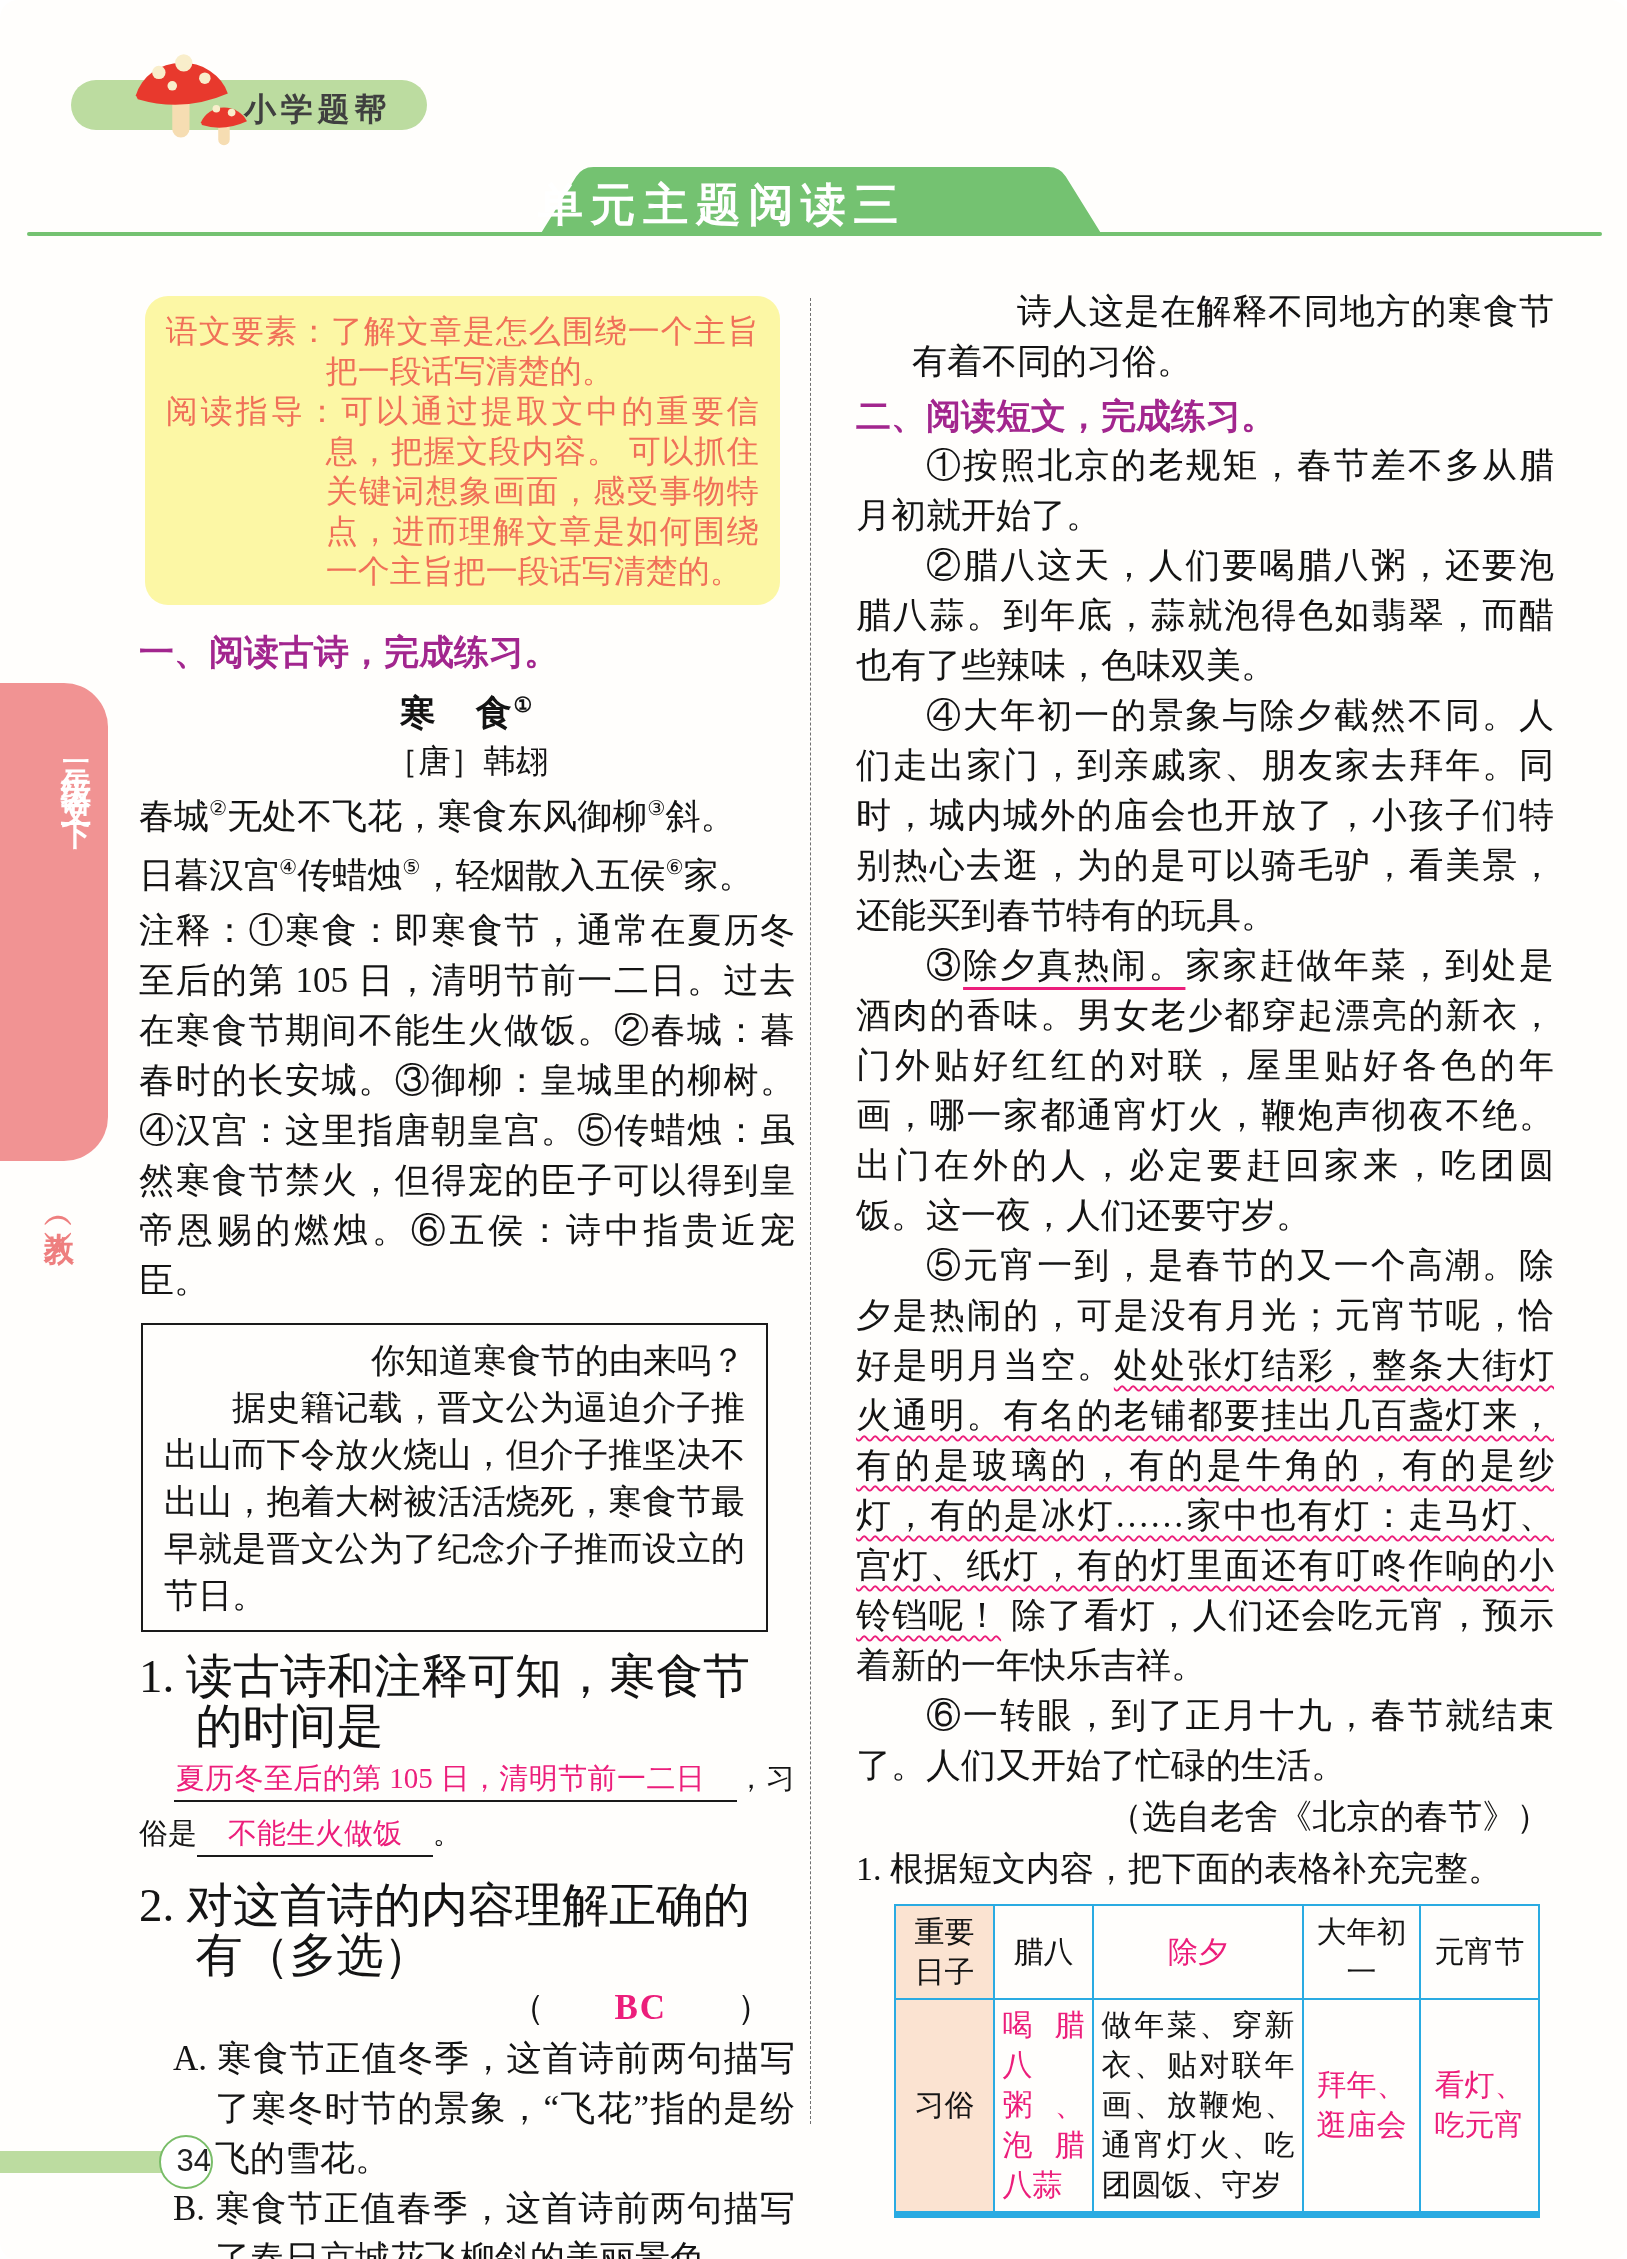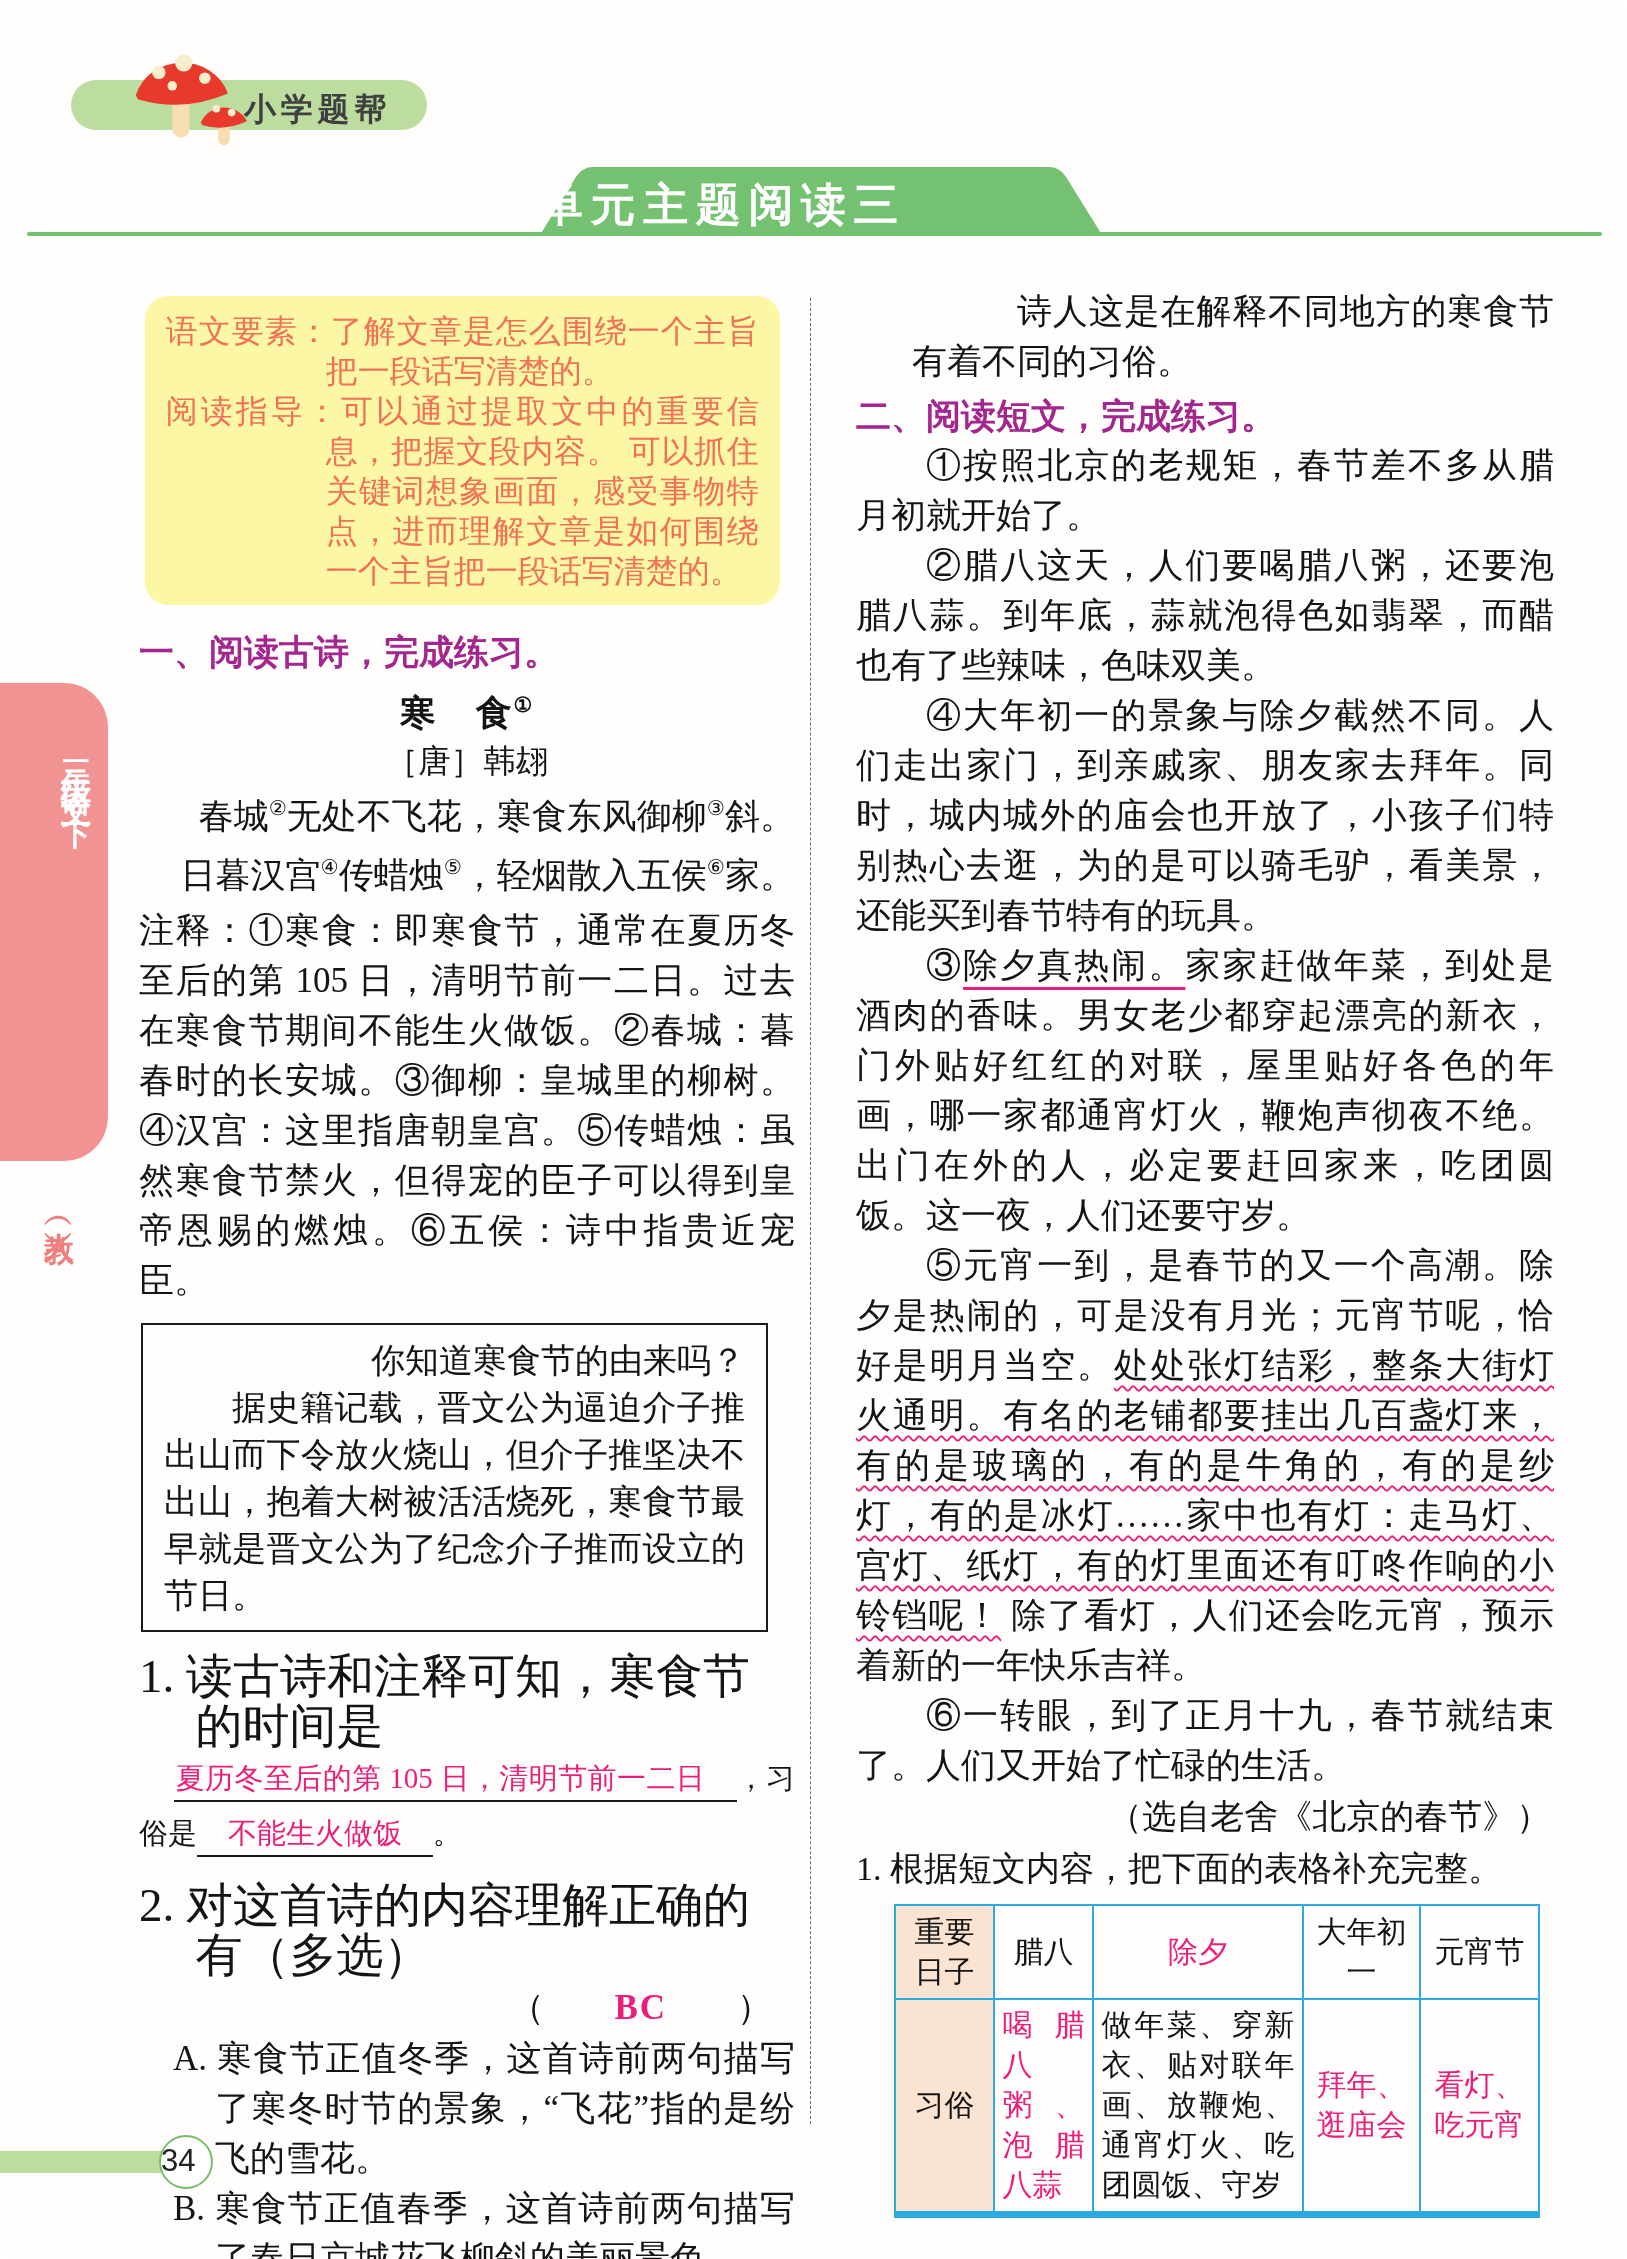--- a/index.html
+++ b/index.html
@@ -36,41 +36,41 @@
   .grade-tab span{position:absolute;left:55px;top:54px;writing-mode:vertical-rl;
     font-family:"Liberation Sans","DejaVu Sans",sans-serif;font-size:30px;font-weight:bold;
     color:#ffffff;letter-spacing:8.6px;}
   .edition{position:absolute;left:38px;top:1206px;writing-mode:vertical-rl;height:210px;
     font-family:"Liberation Sans","DejaVu Sans",sans-serif;font-size:30px;font-weight:bold;
     color:#ee7f7f;letter-spacing:2.9px;}
 
   
   .page-bar{position:absolute;left:0;top:2151px;width:164px;height:22px;background:var(--lgreen);}
   .page-circle{position:absolute;left:159px;top:2135px;width:54px;height:54px;border-radius:50%;
-    background:#fff;border:2.9px solid #79bd68;text-align:left;line-height:48px;
+    background:#fff;border:2.9px solid #79bd68;text-align:right;line-height:48px;
     font-family:"Liberation Sans","DejaVu Sans",sans-serif;font-size:31px;color:#222;}
 
   
   .divider{position:absolute;left:810px;top:298px;height:1826px;border-left:1.9px dashed #707070;}
   .col-left{position:absolute;left:139px;top:0;width:656px;}
   .col-right{position:absolute;left:856px;top:0;width:698px;}
   .jt{text-align:justify;text-justify:inter-ideograph;}
 
   
   .intro-box{margin:296px 0 0 5.7px;width:635px;background:#fcf7a5;border-radius:23px;
     padding:15.3px 21px 13.4px;font-family:"Liberation Sans","DejaVu Sans",sans-serif;
     font-size:32px;line-height:40px;color:var(--coral);}
   .intro-box p{padding-left:5em;text-indent:-5em;text-align:justify;}
 
   
   .h-sec{margin-top:23px;font-family:"Liberation Sans","DejaVu Sans",sans-serif;
     font-size:35px;line-height:48px;font-weight:bold;color:var(--purple);}
   .poem-title{margin-top:5.7px;text-align:center;font-size:36px;line-height:48px;font-weight:bold;letter-spacing:1.9px;}
   .poem-author{margin-top:1.9px;text-align:center;font-size:32.5px;line-height:44px;}
-  .poem-line{text-align:right;font-size:35px;line-height:51px;}
+  .poem-line{text-align:left;font-size:35px;line-height:51px;}
   .notes{margin-top:5.7px;font-size:35px;line-height:50px;}
   .origin-box{margin:17px 0 0 1.9px;width:627px;border:2.9px solid #1a1a1a;padding:11.5px 21px;
     font-size:34px;line-height:47px;}
   .origin-title{text-align:right;}
   .origin-body{text-align:justify;text-indent:2em;}
   .qline{margin-top:19px;font-size:47px;line-height:50px;padding-left:1.2em;text-indent:-1.2em;}
   .q1ans{font-size:29px;line-height:55px;text-indent:1.2em;}
   .ansline{margin:1.9px 23px 0 0;text-align:right;font-size:35px;line-height:52px;}
   .opt{margin-left:34px;padding-left:42px;text-indent:-42px;font-size:35px;line-height:50px;}
 

